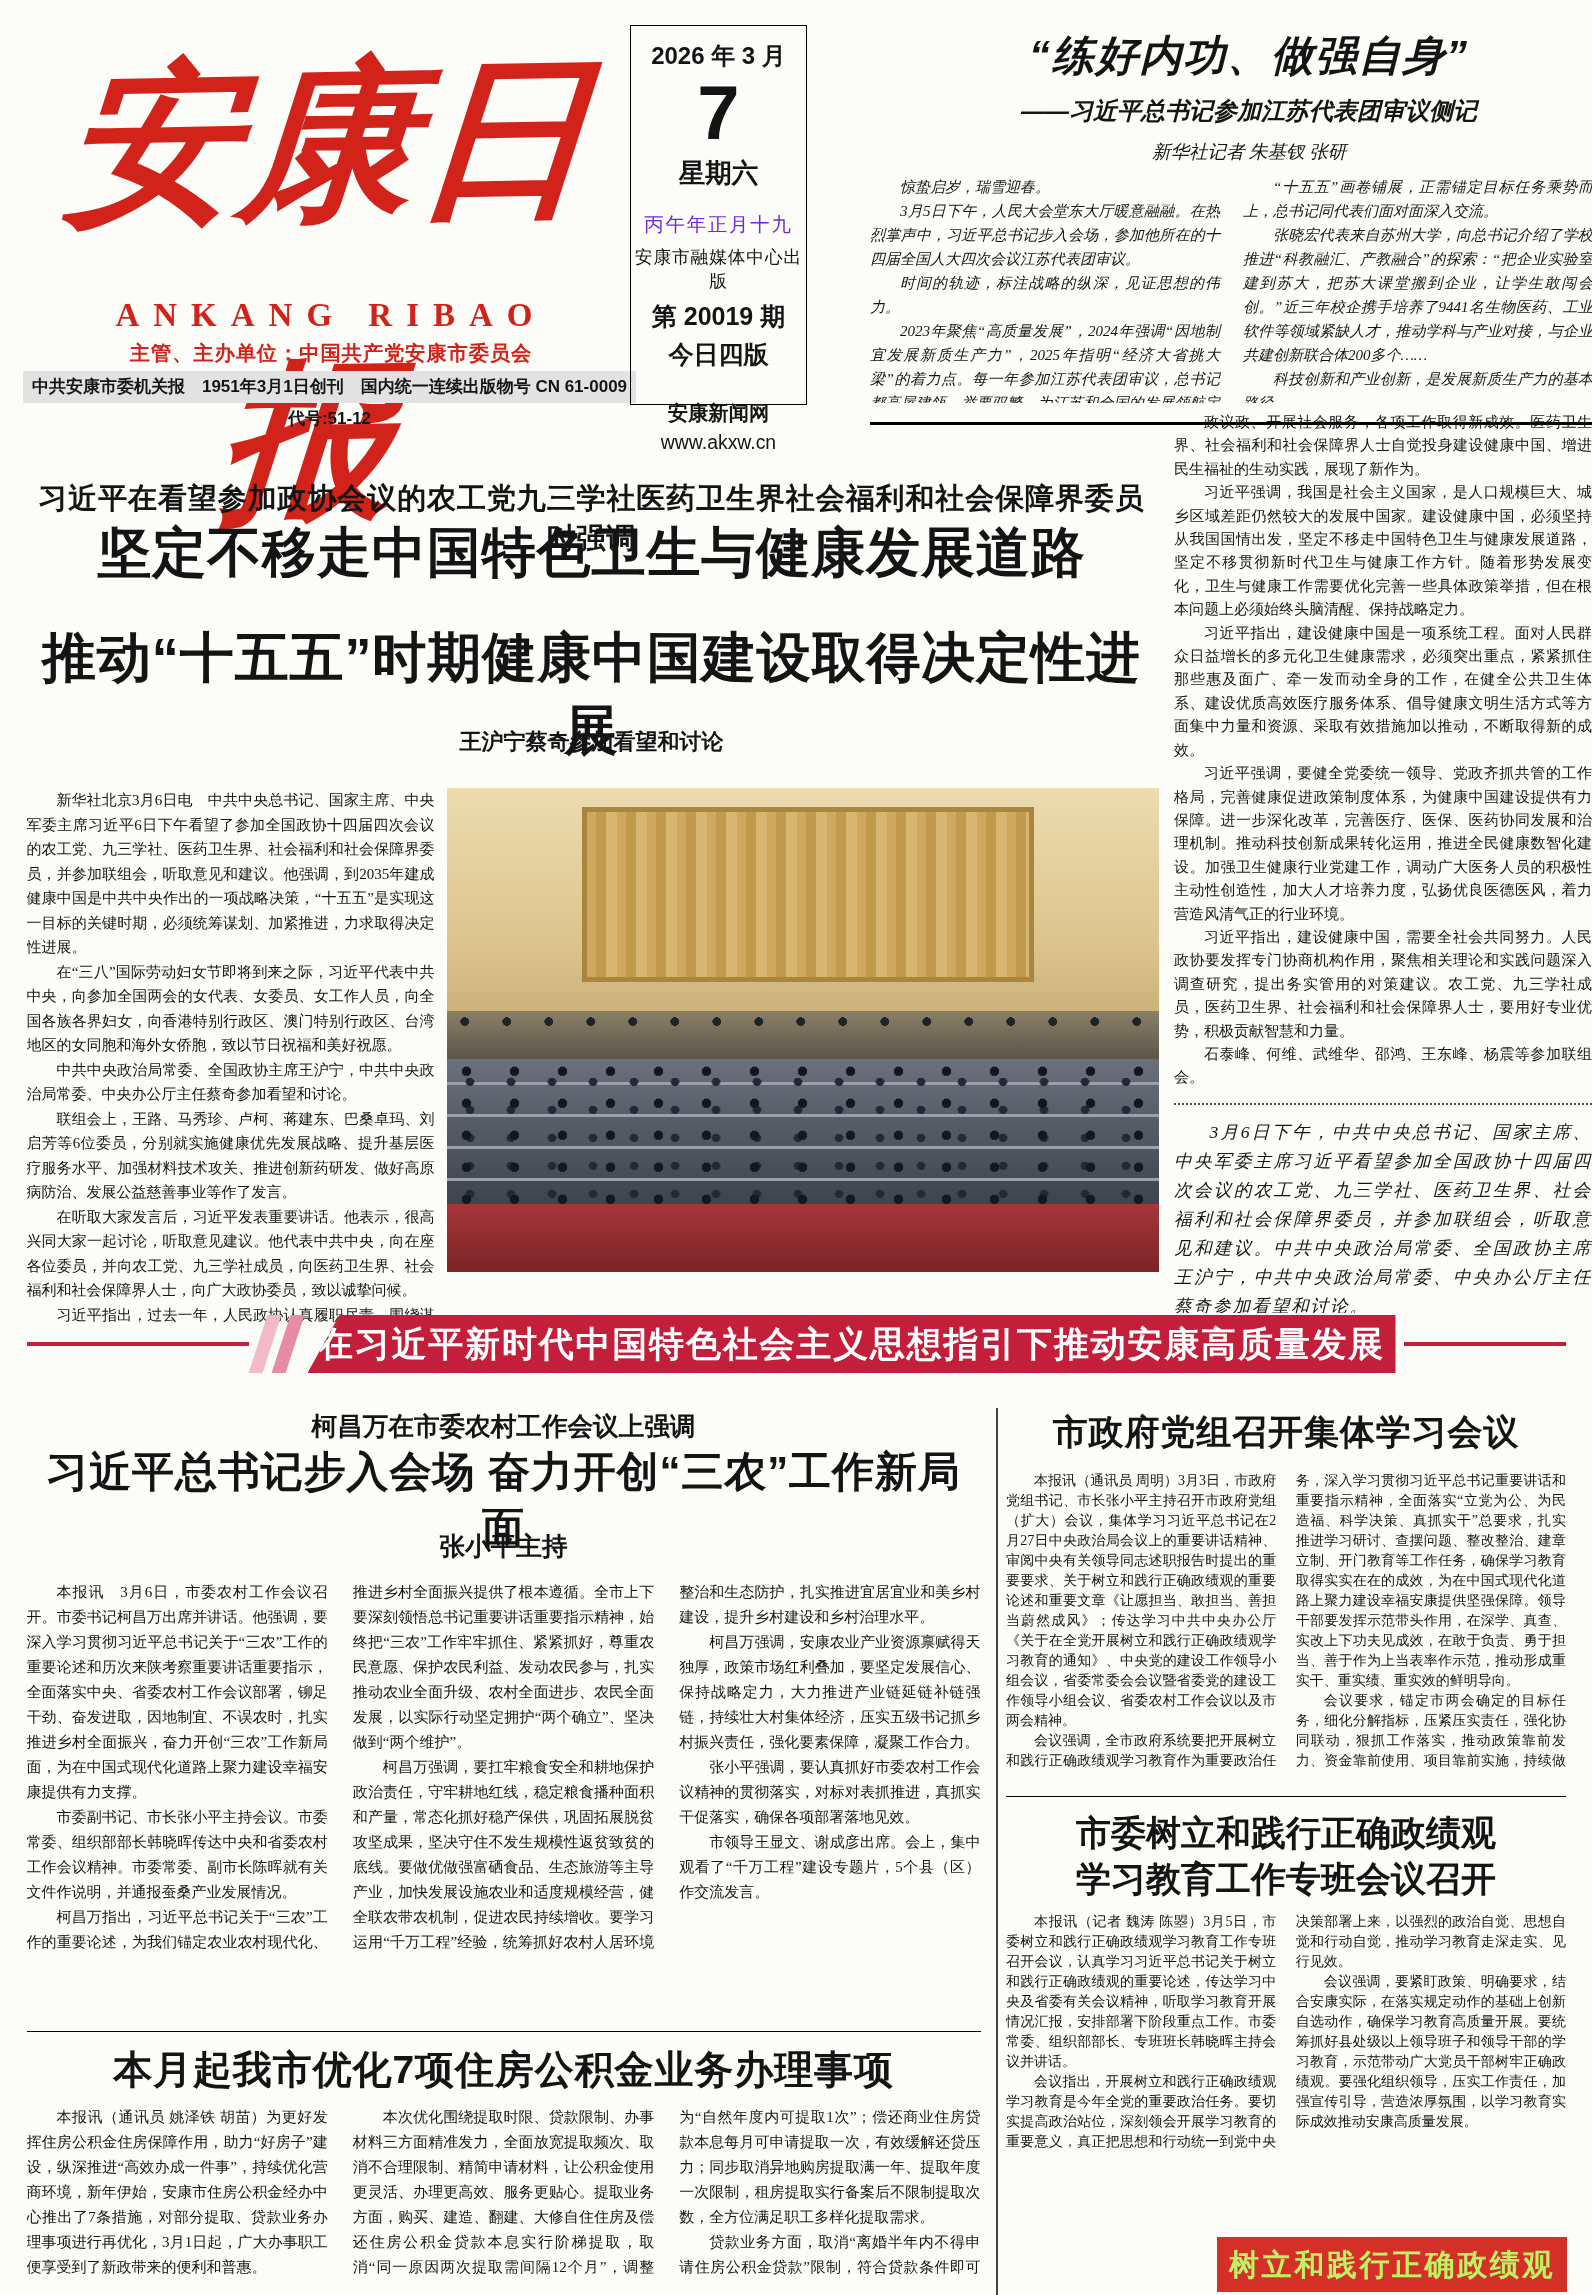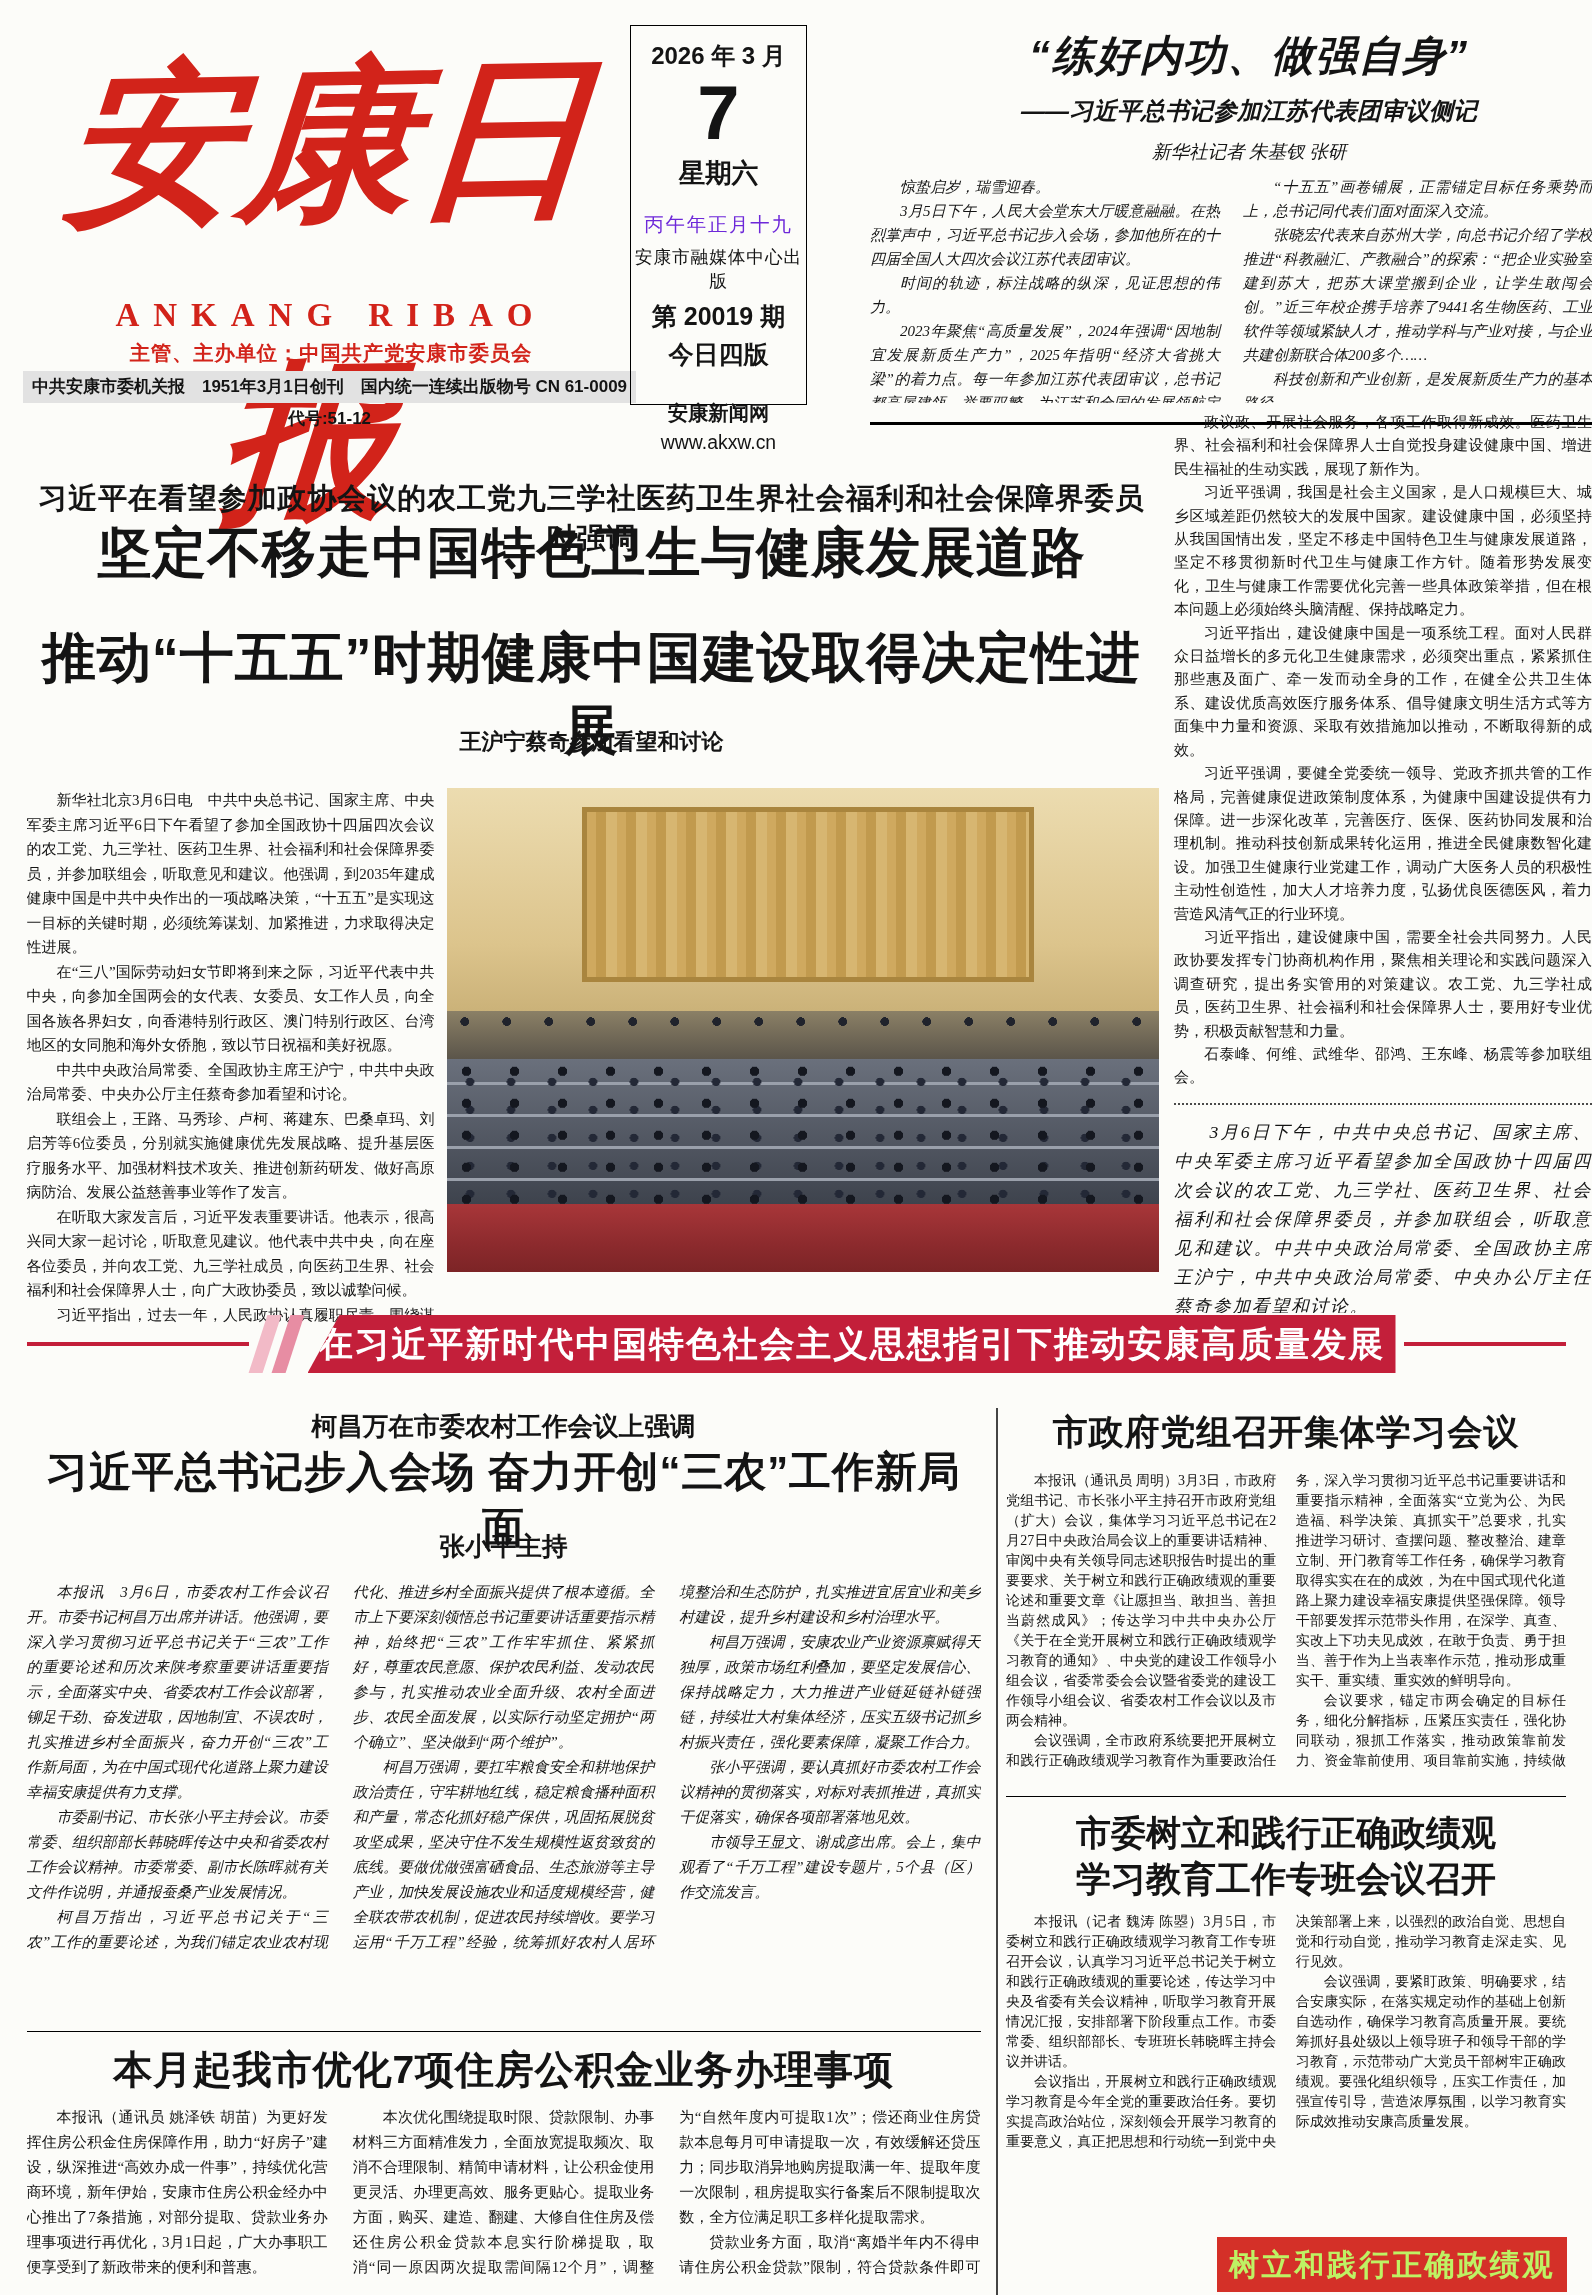--- a/index.html
+++ b/index.html
@@ -77,21 +77,21 @@
   .banner-box{left:281px;top:0;width:1088px;height:58px;background:#c31f3a;
               clip-path:polygon(32px 0,100% 0,100% 100%,0 100%);
               color:#fff;font-size:35px;line-height:58px;text-align:center;letter-spacing:1.8px;}
 
   
   .vdiv{left:996px;top:1408px;width:1.8px;height:887px;background:#444;}
   .r-kicker{left:26.5px;top:1409px;width:954px;font-size:25.6px;}
   .r-head{left:26.5px;top:1444px;width:954px;font-size:42px;letter-spacing:0.9px;}
   .r-deck{left:26.5px;top:1529px;width:954px;font-size:25.6px;}
   .r-body{left:26.5px;top:1580px;width:954px;height:441px;column-count:3;column-gap:25px;
-          font-size:15px;line-height:25px;overflow:hidden;font-style:italic;}
+          font-size:15px;line-height:25px;overflow:hidden;}
   .hdiv-l{left:26.5px;top:2031px;width:954px;height:0;border-top:1.8px solid #000;}
   .h-head{left:26.5px;top:2043px;width:954px;font-size:39px;letter-spacing:0.9px;}
   .h-body{left:26.5px;top:2105px;width:954px;height:191px;column-count:3;column-gap:25px;
           font-size:15px;line-height:25px;overflow:hidden;}
   .g-head{left:1006px;top:1409px;width:560px;font-size:35px;letter-spacing:0.9px;}
   .g-body{left:1006px;top:1471px;width:560px;height:314px;column-count:2;column-gap:19.4px;
           font-size:14px;line-height:20px;overflow:hidden;}
   .hdiv-r{left:1006px;top:1796px;width:560px;height:0;border-top:1.8px solid #000;}
   .z-head1{left:1006px;top:1810px;width:560px;font-size:35px;line-height:46px;}
   .z-head2{left:1006px;top:1856px;width:560px;font-size:35px;line-height:46px;}

